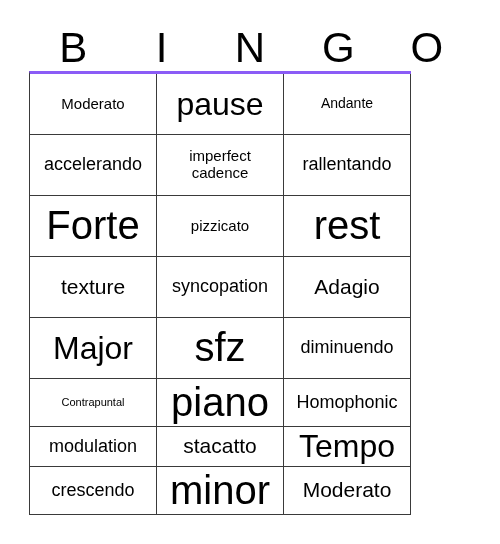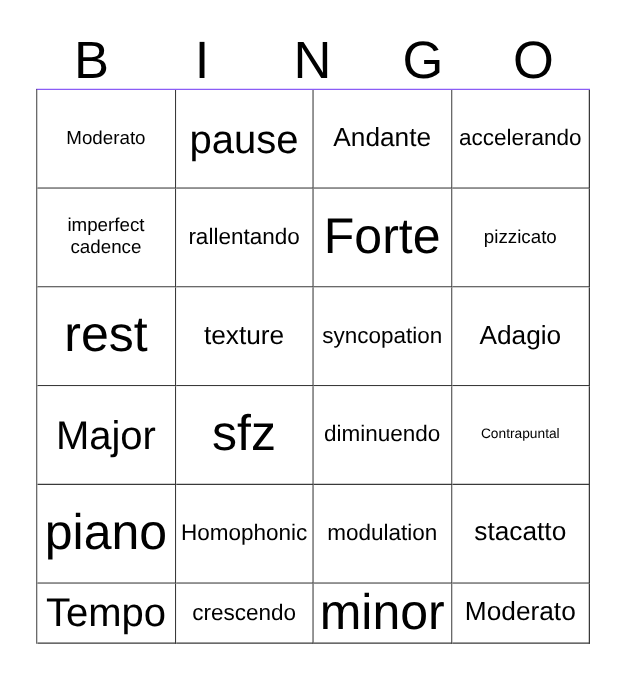--- a/index.html
+++ b/index.html
@@ -45,27 +45,27 @@
     color: #000000;
     letter-spacing: 0;
     user-select: none;
   }
 
   
   #grid {
     position: absolute;
     left: 29px;
     top: 71px;
-    width: 443px;
+    width: 382px;
     height: 444px;
     box-sizing: border-box;
-    border-top: 1px solid #8b5cf6;
+    border-top: 3px solid #8b5cf6;
     border-left: 1px solid #3a3a3a;
     display: grid;
-    grid-template-columns: repeat(4, 1fr);
+    grid-template-columns: repeat(3, 1fr);
     grid-template-rows: repeat(5, 1fr);
   }
 
   .cell {
     box-sizing: border-box;
     border-right: 1px solid #3a3a3a;
     border-bottom: 1px solid #3a3a3a;
     display: flex;
     align-items: center;
     justify-content: center;
@@ -81,21 +81,21 @@
     line-height: 1.08;
     color: #000000;
     word-wrap: break-word;
     hyphens: none;
   }
 
   
   .fs-xxs .cell-text { font-size: 11px; }
   .fs-xs  .cell-text { font-size: 18px; }
   .fs-s   .cell-text { font-size: 15px; }
-  .fs-m   .cell-text { font-size: 21px; }
+  .fs-m   .cell-text { font-size: 14px; }
   .fs-l   .cell-text { font-size: 21px; }
   .fs-xl  .cell-text { font-size: 32px; }
   .fs-xxl .cell-text { font-size: 40px; }
 
   
   .two-line .cell-text { line-height: 1.12; }
 </style>
 </head>
 <body>
 

